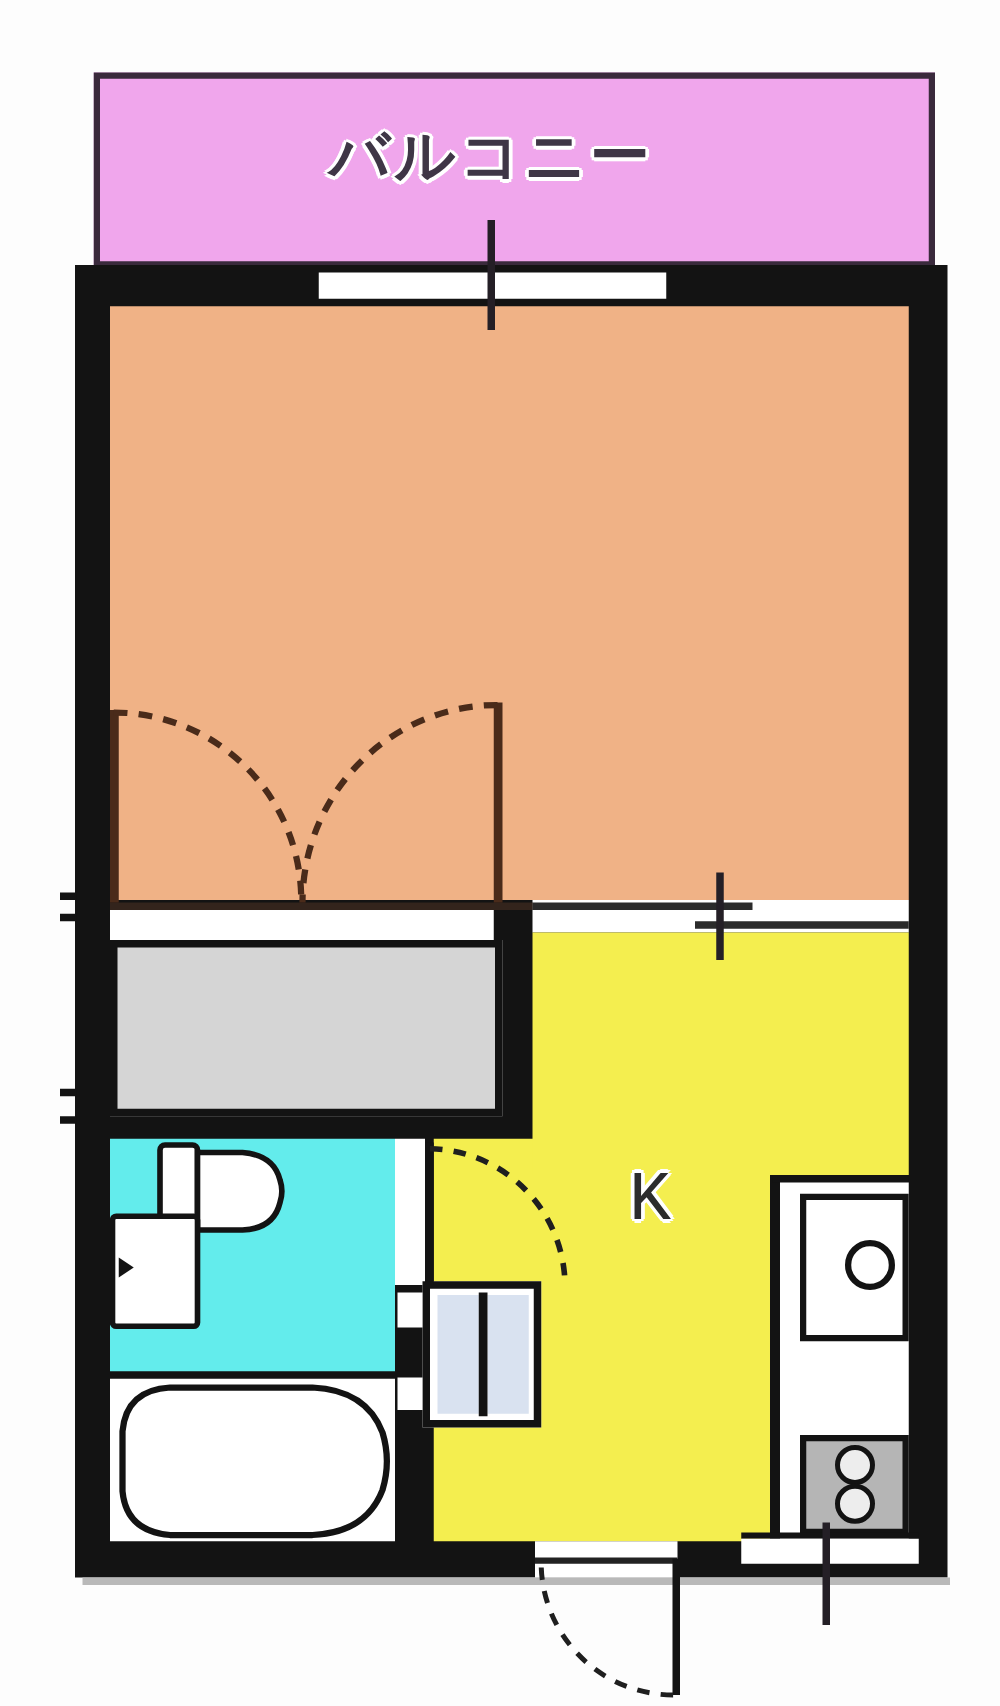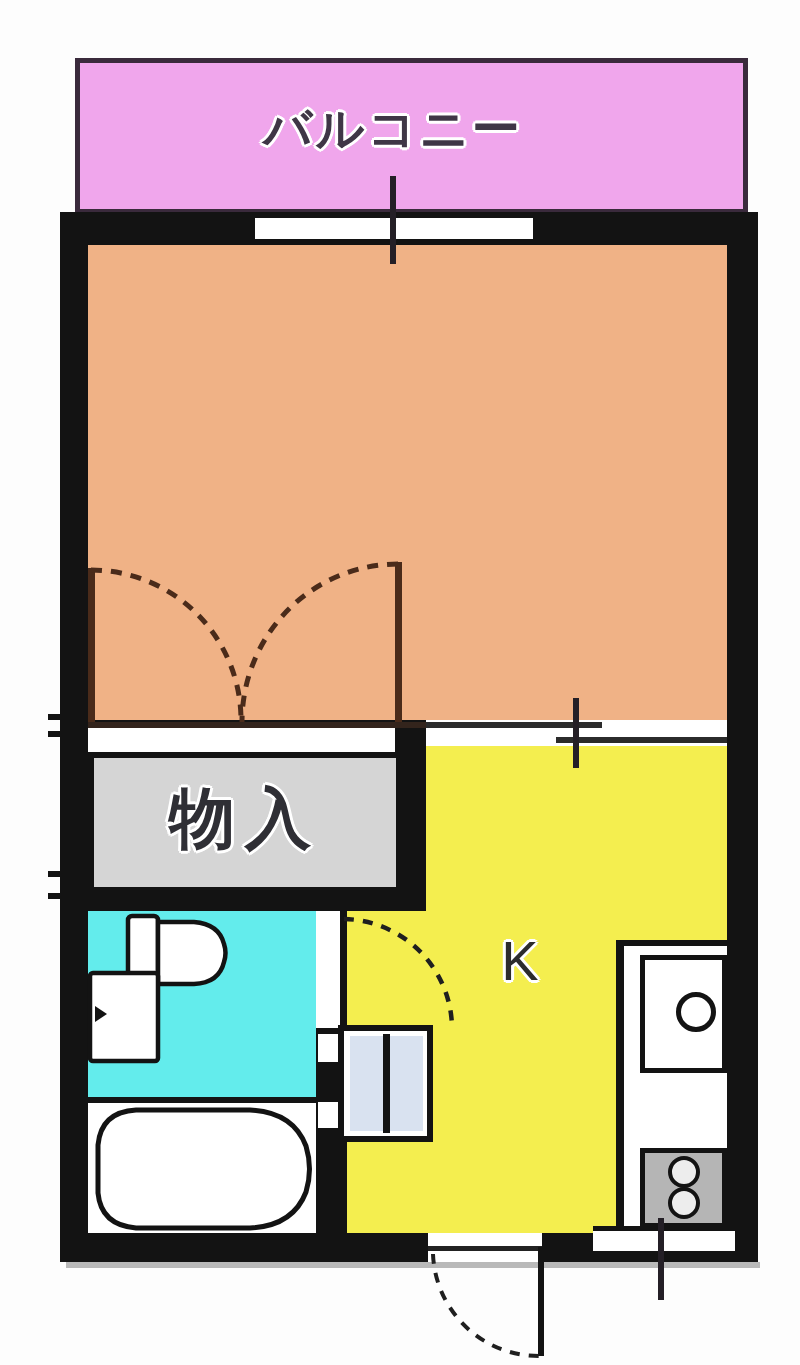--- a/index.html
+++ b/index.html
@@ -1,17 +1,17 @@
 <!DOCTYPE html>
 <html style="--c-wall: #131313; --c-balcony: #f0a6ec; --c-balcony-border: #3a2a3c; --c-room: #f0b286; --c-kitchen: #f4ee4f; --c-toilet: #63ecec; --c-closet: #d5d5d5; --c-stove: #b5b5b5; --c-panel: #d9e2f0; --c-arc: #4a2b1a; --c-line: #2b2b2b; --c-ink: #2f2f35; --c-shadow: #b9b9b9;"><head>
 <meta charset="utf-8">
 <style>
   html,body{margin:0;padding:0;background:#ffffff;}
   #stage{position:relative;width:800px;height:1365px;background:#fdfdfd;overflow:hidden;
-         font-family:Liberation Sans, sans-serif;}
+         font-family:Liberation Mono, monospace;}
   .abs{position:absolute;box-sizing:border-box;}
   
   .unit-walls{background:var(--c-wall,#131313);}
   .balcony{background:var(--c-balcony,#f0a6ec);border:5px solid var(--c-balcony-border,#3a2a3c);}
   .floor-room{background:var(--c-room,#f0b286);}
   .floor-kitchen{background:var(--c-kitchen,#f4ee4f);}
   .floor-toilet{background:var(--c-toilet,#63ecec);}
   .floor-white{background:#ffffff;}
   .closet-box{background:var(--c-closet,#d5d5d5);border:6px solid var(--c-wall,#131313);}
   .dark-line{background:var(--c-line,#2b2b2b);}
@@ -114,16 +114,15 @@
     <line class="tick" x1="576" y1="698" x2="576" y2="768"></line>
     <line class="tick" x1="661" y1="1218" x2="661" y2="1300"></line>
 
     <rect class="nub" x="48" y="714" width="13" height="6"></rect>
     <rect class="nub" x="48" y="731" width="13" height="6"></rect>
     <rect class="nub" x="48" y="871" width="13" height="6"></rect>
     <rect class="nub" x="48" y="893" width="13" height="6"></rect>
   </svg>
 
   <div class="jp balcony-label">バルコニー</div>
-  <div class="jp closet-label">物入</div>
   <div class="jp k-label">K</div>
 
 </div>
 
 </body></html>

